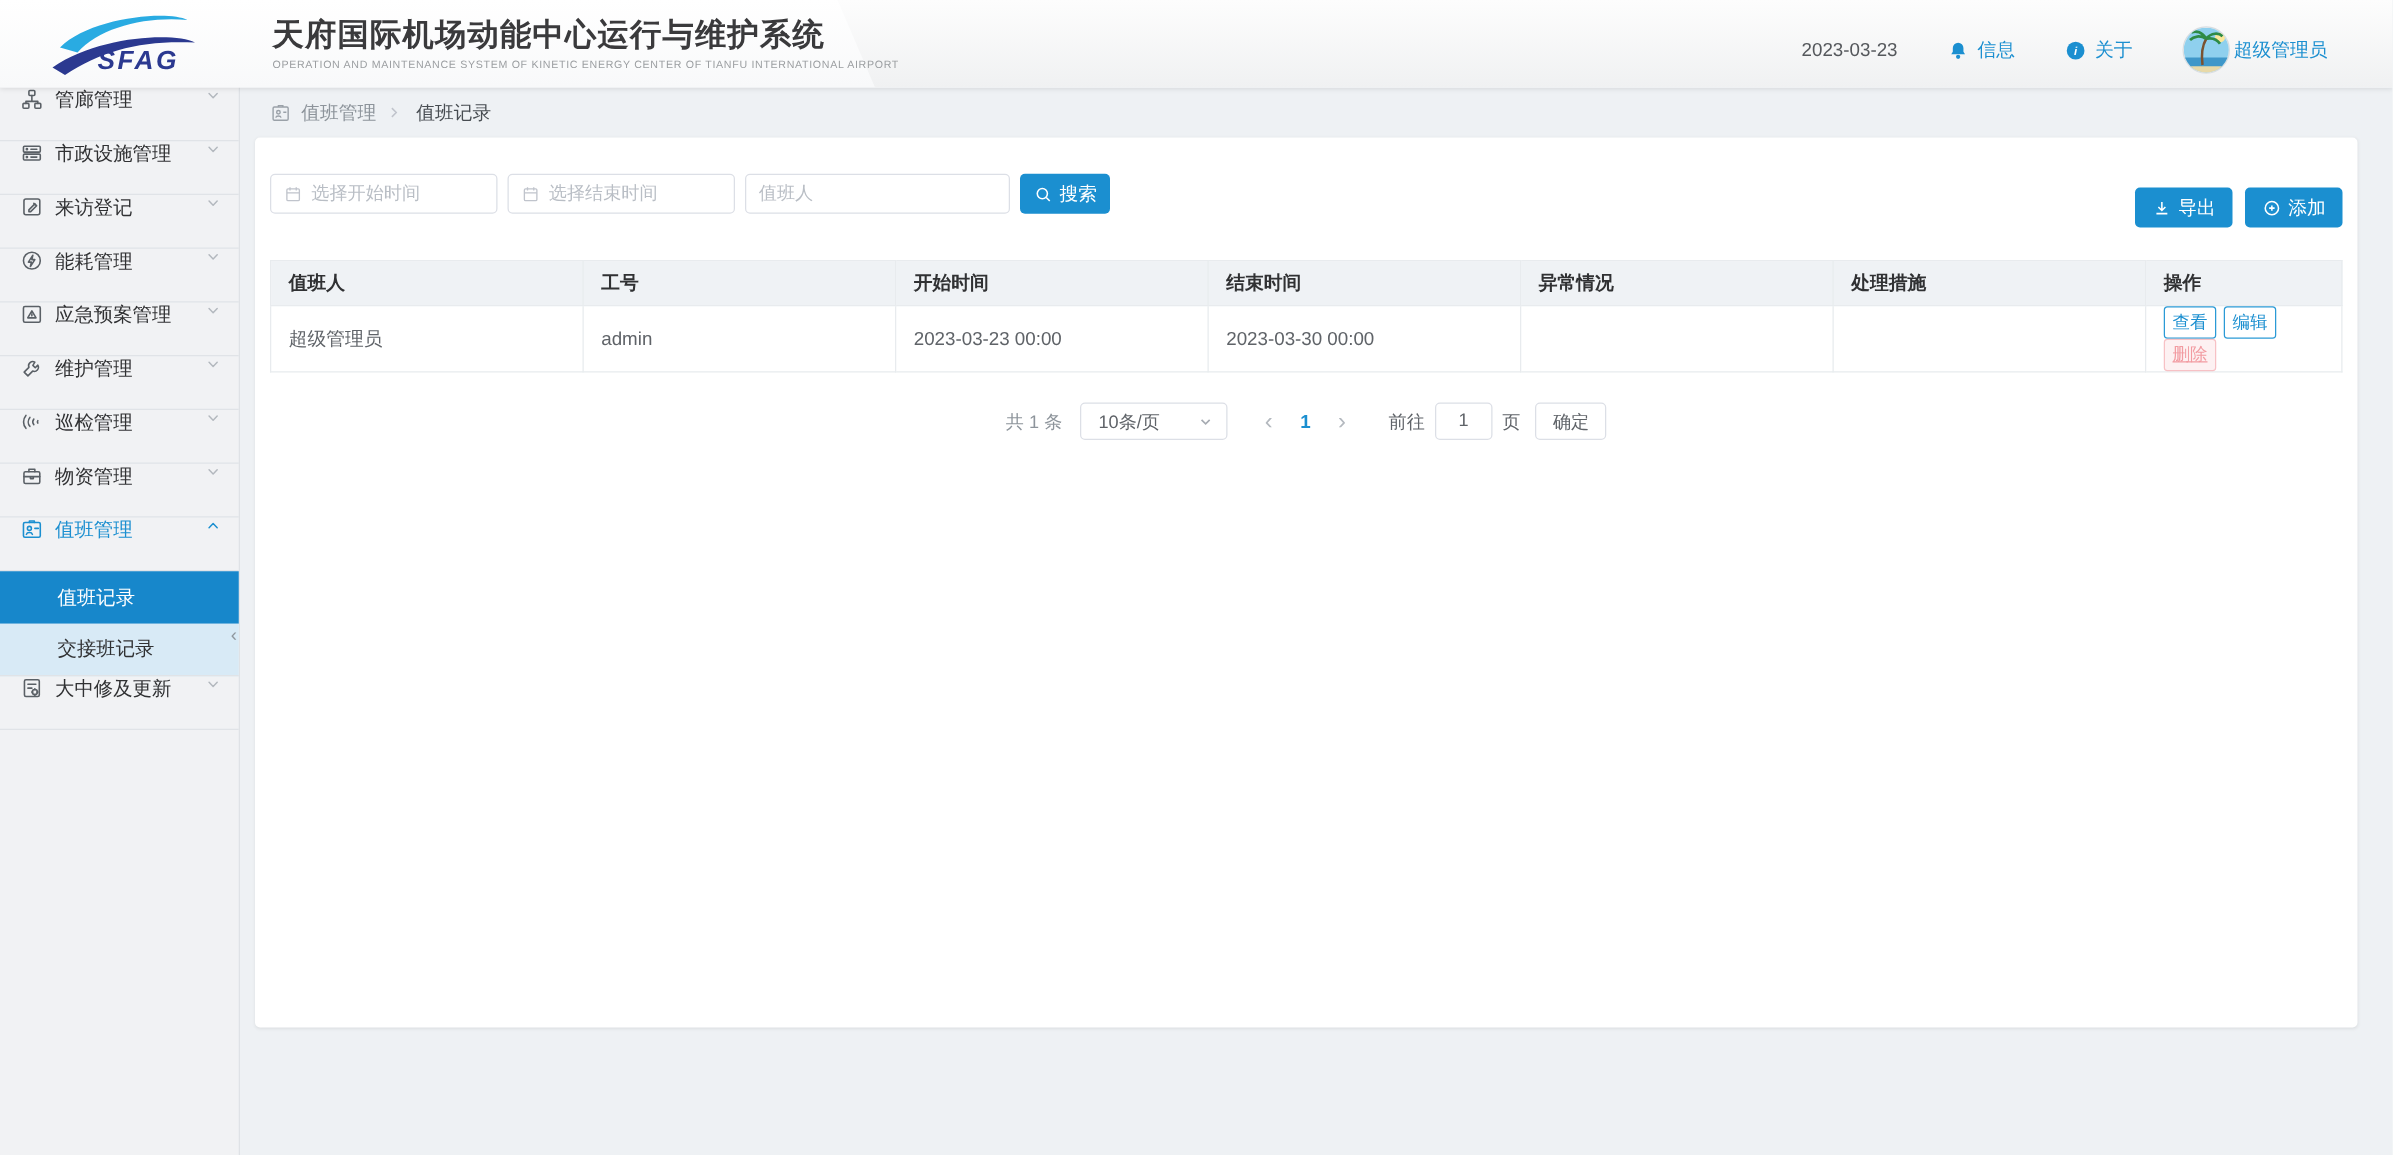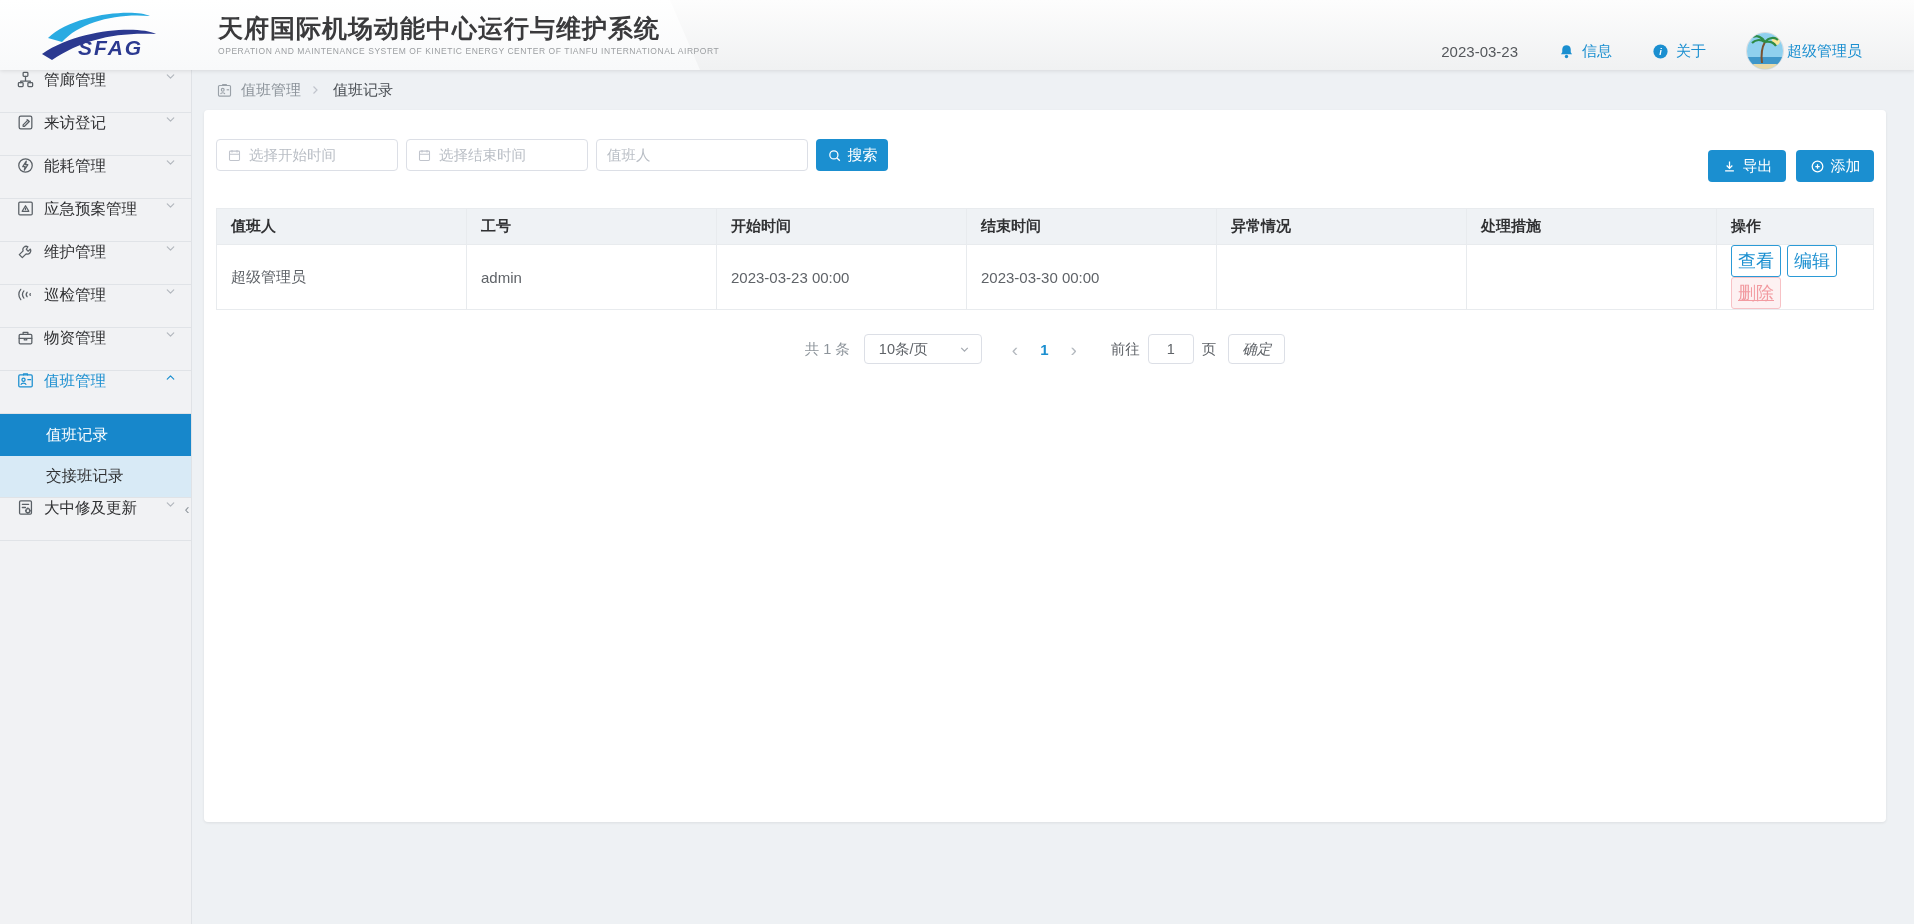--- a/index.html
+++ b/index.html
@@ -5,21 +5,21 @@
   * { margin:0; padding:0; box-sizing:border-box; }
   html,body { width:1914px; height:924px; overflow:hidden; font-family:"Liberation Sans", sans-serif; background:#eef1f4; }
 
   
   .header { position:relative; height:70px; background:linear-gradient(180deg,#fdfdfd 0%,#f0f1f2 100%); box-shadow:0 1px 4px rgba(0,0,0,.10); z-index:10; }
   .header-slash { position:absolute; left:0; top:0; width:700px; height:70px; background:linear-gradient(180deg,#ffffff 0%,#f8f9fa 100%); clip-path:polygon(0 0,670px 0,700px 70px,0 70px); box-shadow:2px 0 6px rgba(0,0,0,.05); }
   .brand { position:absolute; left:38px; top:0; height:70px; display:flex; align-items:center; gap:58px; }
   .brand-titles { display:flex; flex-direction:column; }
   .app-title { font-size:25px; font-weight:bold; color:#3a3a3c; letter-spacing:1px; line-height:28px; }
   .app-subtitle { font-size:8.5px; color:#9b9ea1; letter-spacing:.55px; margin-top:4px; }
-  .header-right { position:absolute; right:52px; top:16px; height:70px; display:flex; align-items:center; gap:40px; }
+  .header-right { position:absolute; right:52px; top:5px; height:70px; display:flex; align-items:center; gap:40px; }
   .header-date { font-size:15px; color:#55585c; }
   .header-link { display:flex; align-items:center; gap:7px; font-size:15px; color:#1b8fd0; cursor:pointer; }
   .header-user { display:flex; align-items:center; gap:3px; font-size:15px; color:#1b8fd0; cursor:pointer; }
   .avatar { width:38px; height:38px; border-radius:50%; overflow:hidden; border:1px solid #d8dde1; flex:0 0 auto; }
 
   
   .shell { display:flex; height:854px; }
 
   
   .sidebar { position:relative; width:192px; flex:0 0 192px; background:#f1f2f4; border-right:1px solid #dfe2e6; }
@@ -56,35 +56,35 @@
   .btn { height:32px; border:none; border-radius:4px; background:#1b8fd0; color:#fff; font-size:15px; display:inline-flex; align-items:center; justify-content:center; gap:6px; cursor:pointer; font-family:"Liberation Sans", sans-serif; }
   .btn .b-ic { width:15px; height:15px; }
   .btn-search { width:72px; }
   .toolbar { margin-left:auto; display:flex; gap:10px; }
   .btn-export,.btn-add { width:78px;margin-top:22px; }
 
   
   table.grid { margin-top:26px; width:100%; border-collapse:collapse; table-layout:fixed; }
   table.grid th { background:#eff2f5; font-size:15px; font-weight:bold; color:#303133; text-align:left; height:36px; padding:0 14px; border:1px solid #e8ebee; }
   table.grid td { background:#fff; font-size:15px; color:#5f6368; height:38px; padding:0 14px; border:1px solid #e8ebee; }
-  .mini-btn { display:inline-block; font-size:18px; padding:3px 6px; border-radius:3px; margin-right:6px; cursor:pointer; background:#fff; }
+  .mini-btn { display:inline-block; font-size:14px; padding:3px 6px; border-radius:3px; margin-right:6px; cursor:pointer; background:#fff; }
   .mini-btn.m-view,.mini-btn.m-edit { color:#1b8fd0; border:1px solid #2b9ad6; }
   .mini-btn.m-delete { color:#f29ba1; border:1px solid #f7c1c5; background:#fdf1f2;text-decoration:underline; }
 
   
   .pager { margin-top:24px; display:flex; align-items:center; font-size:14.5px; color:#5f6368;justify-content:center; }
   .pg-total { color:#8d949b; margin-right:14px; }
   .pg-size { width:118px; height:30px; border:1px solid #dcdfe6; border-radius:4px; display:flex; align-items:center; padding:0 10px 0 14px; color:#5f6368; cursor:pointer; margin-right:18px; background:#fff; }
   .pg-size .s-chevron { width:13px; height:13px; color:#a6abb2; margin-left:auto; }
   .pg-arrow { color:#b4b9bf; font-size:19px; padding:0 12px; cursor:pointer; line-height:1; }
   .pg-page { color:#1b8fd0; font-weight:bold; font-size:15px; padding:0 10px; cursor:pointer; }
   .pg-goto { margin-left:22px; }
   .pg-input { width:46px; height:30px; border:1px solid #dcdfe6; border-radius:4px; text-align:center; font-size:14.5px; color:#5f6368; outline:none; margin:0 8px; font-family:"Liberation Sans", sans-serif; }
   .pg-unit { margin-right:12px; }
-  .pg-confirm { height:30px; padding:0 13px; background:#fff; border:1px solid #dcdfe6; border-radius:4px; font-size:14.5px; color:#5f6368; cursor:pointer; font-family:"Liberation Sans", sans-serif;font-style:italic; }
+  .pg-confirm { height:30px; padding:0 13px; background:#fff; border:1px solid #dcdfe6; border-radius:4px; font-size:14.5px; color:#5f6368; cursor:pointer; font-family:"Liberation Sans", sans-serif; }
   .spacer { flex:1; }
 </style>
 </head>
 <body>
 
 <div class="header">
   <div class="header-slash"></div>
   <div class="brand">
     <svg width="122" height="54" viewBox="0 0 122 54">
       <path d="M10 30 C 34 6, 96 0, 112 8 C 78 5, 42 14, 24 34 Z" fill="#29abe2"></path>
@@ -139,20 +139,34 @@
             <rect x="15" y="16" width="6" height="5" rx="1"></rect>
             <path d="M12 8v4M6 16v-2h12v2M12 12v2"></path>
           </svg>
           <span class="s-label">管廊管理</span>
           <svg class="s-chevron" viewBox="0 0 24 24" fill="none" stroke="currentColor" stroke-width="2.2" stroke-linecap="round" stroke-linejoin="round">
             <path d="M6 9l6 6 6-6"></path>
           </svg>
         </div>
         <div class="side-item">
           <svg class="s-icon" viewBox="0 0 24 24" fill="none" stroke="currentColor" stroke-width="1.6" stroke-linecap="round" stroke-linejoin="round">
+            <rect x="3.5" y="5" width="17" height="6" rx="1"></rect>
+            <rect x="3.5" y="13" width="17" height="6" rx="1"></rect>
+            <circle cx="7" cy="8" r=".6"></circle>
+            <path d="M11 8h6"></path>
+            <circle cx="7" cy="16" r=".6"></circle>
+            <path d="M11 16h6"></path>
+          </svg>
+          <span class="s-label">市政设施管理</span>
+          <svg class="s-chevron" viewBox="0 0 24 24" fill="none" stroke="currentColor" stroke-width="2.2" stroke-linecap="round" stroke-linejoin="round">
+            <path d="M6 9l6 6 6-6"></path>
+          </svg>
+        </div>
+        <div class="side-item">
+          <svg class="s-icon" viewBox="0 0 24 24" fill="none" stroke="currentColor" stroke-width="1.6" stroke-linecap="round" stroke-linejoin="round">
             <rect x="4" y="4" width="16" height="16" rx="2"></rect>
             <path d="M9 15l6-6 1.8 1.8-6 6H9z"></path>
             <path d="M14 8.5l1.5 1.5"></path>
           </svg>
           <span class="s-label">来访登记</span>
           <svg class="s-chevron" viewBox="0 0 24 24" fill="none" stroke="currentColor" stroke-width="2.2" stroke-linecap="round" stroke-linejoin="round">
             <path d="M6 9l6 6 6-6"></path>
           </svg>
         </div>
         <div class="side-item">

